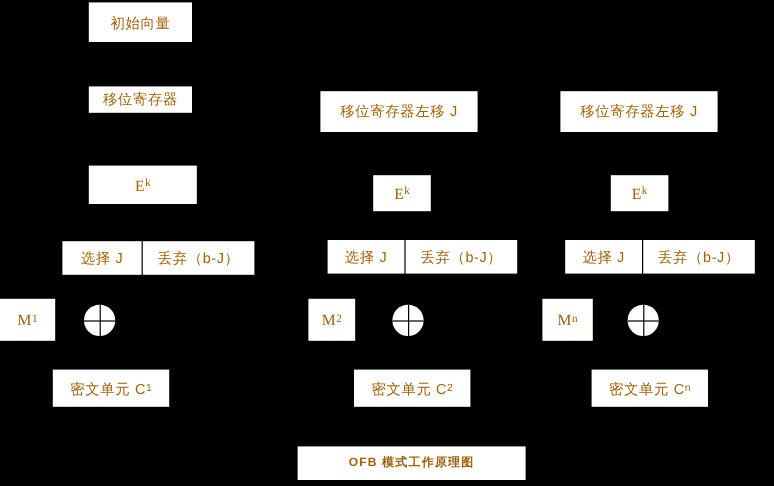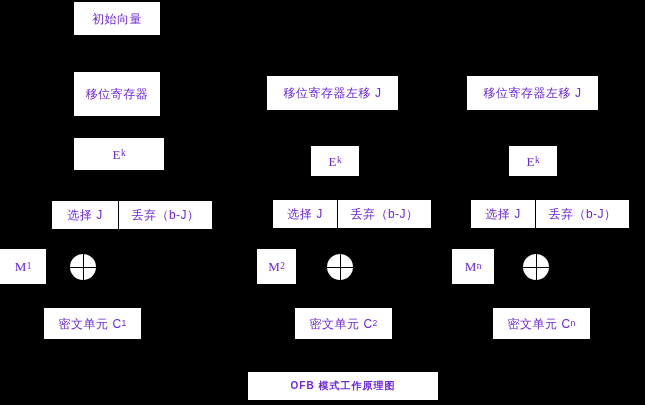--- a/index.html
+++ b/index.html
@@ -12,21 +12,21 @@
     position: relative;
     width: 645px;
     height: 405px;
     background: #000000;
     overflow: hidden;
     font-family: "Liberation Sans", "DejaVu Sans", sans-serif;
   }
   .box {
     position: absolute;
     background: #ffffff;
-    color: #6d28d9;
+    color: #a16207;
     box-sizing: border-box;
     display: flex;
     align-items: center;
     justify-content: center;
     font-size: 12px;
     line-height: 1;
     white-space: nowrap;
     letter-spacing: 0.5px;
   }
   .box.serif {
@@ -73,21 +73,21 @@
 </style>
 </head>
 <body>
 
 <div id="canvas">
 
   <div class="box" style="left:74px;top:2px;width:86px;height:33px;">
     <span>初始向量</span>
   </div>
 
-  <div class="box" style="left:74px;top:72px;width:86px;height:44px;">
+  <div class="box" style="left:74px;top:72px;width:86px;height:22px;">
     <span>移位寄存器</span>
   </div>
 
   <div class="box serif" style="left:74px;top:138px;width:90px;height:32px;">
     <span>E</span>
       <span class="sub">k</span>
   </div>
 
   <div class="box" style="left:52px;top:201px;width:66px;height:28px;">
     <span>选择 J</span>

